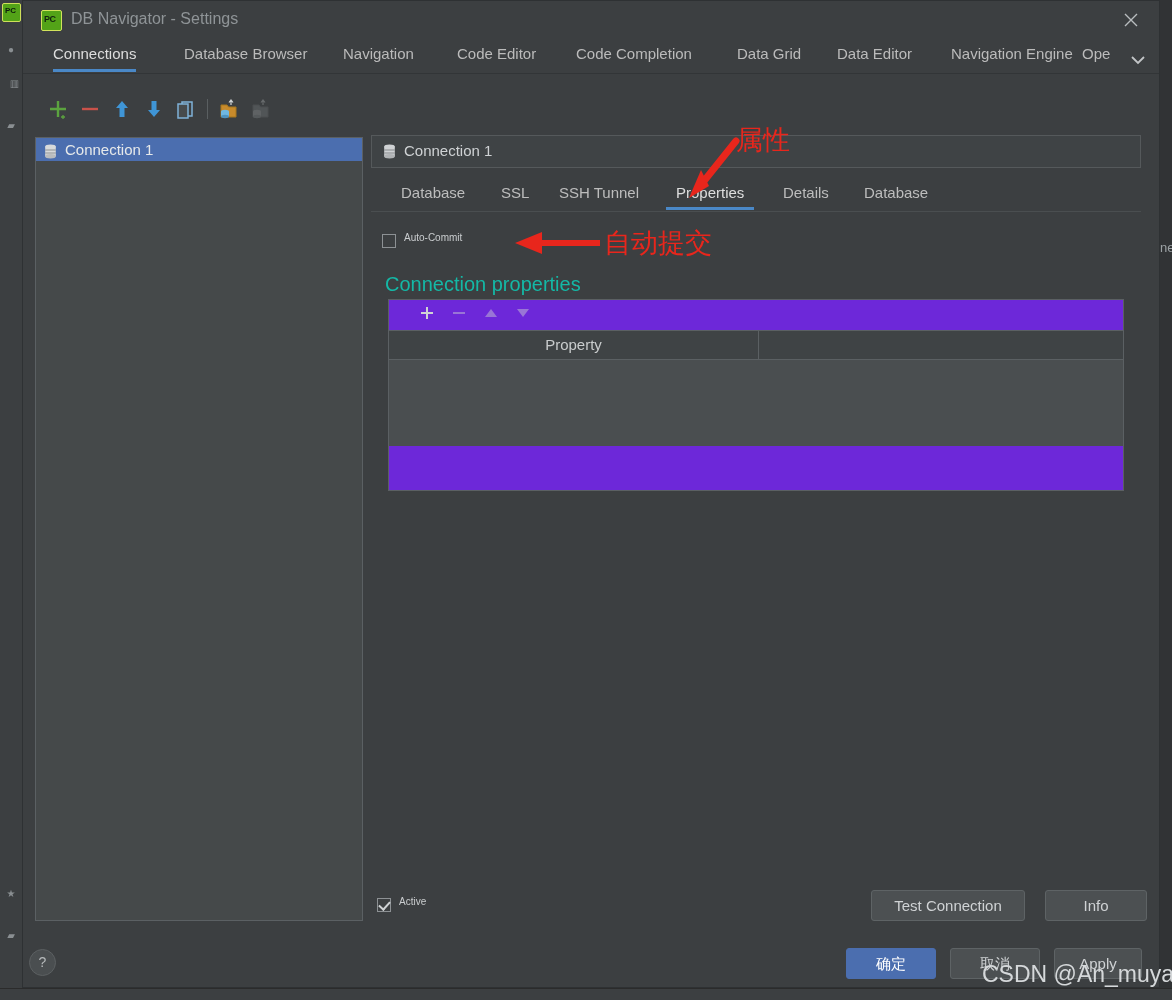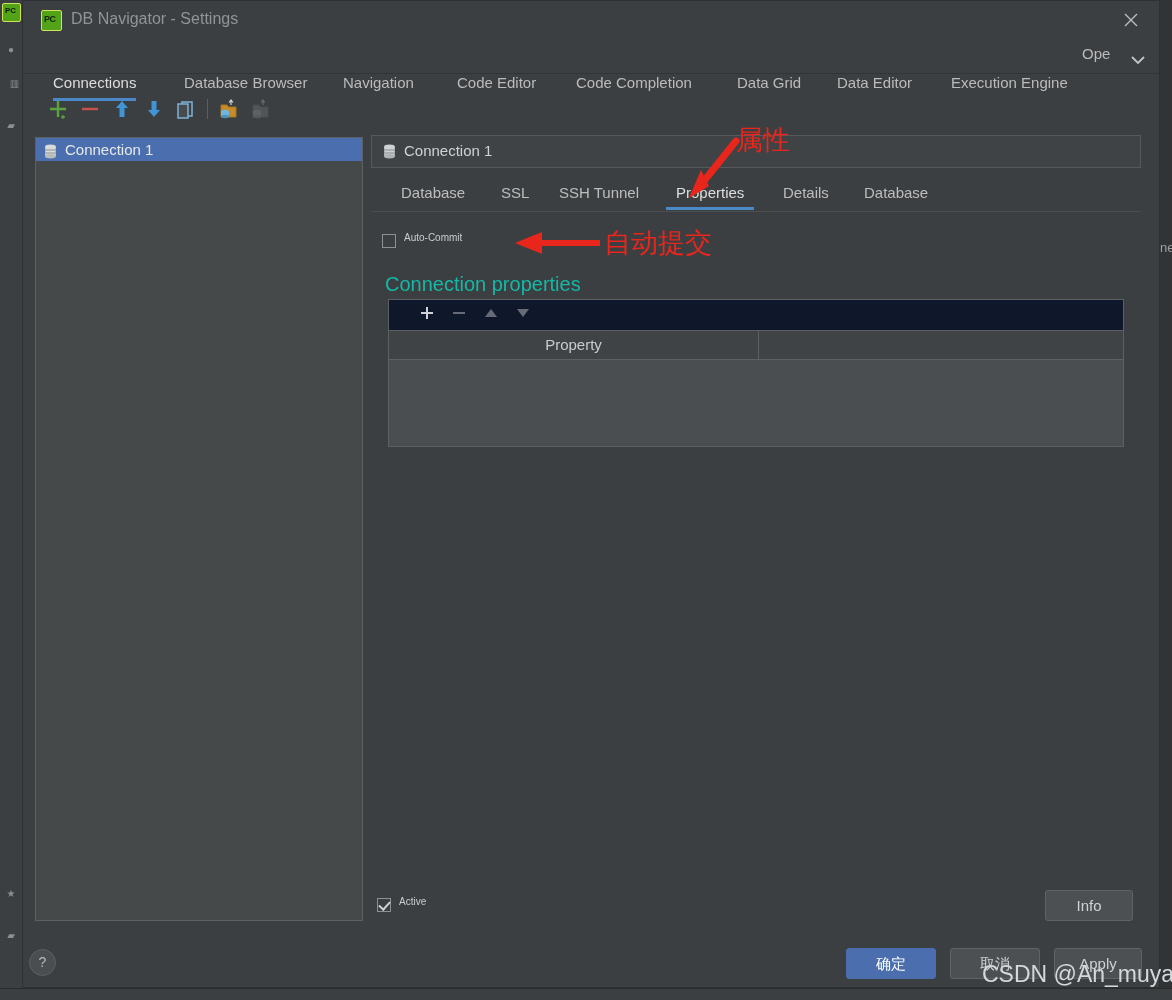--- a/index.html
+++ b/index.html
@@ -29,21 +29,21 @@
   }
   .titlebar{position:relative;height:38px;}
   .title-icon{position:absolute;left:18px;top:9px;width:19px;height:19px;background:#53a318;border:1px solid #d2e35c;border-radius:2px;}
   .title-icon i{position:absolute;left:2px;top:3px;font-style:normal;color:#13240f;font-size:9px;font-weight:bold;letter-spacing:-0.5px;}
   .title-text{position:absolute;left:48px;top:9px;color:#8f9497;font-size:16px;}
   .close-btn{position:absolute;right:14px;top:5px;width:28px;height:28px;cursor:default;}
   .close-btn svg{position:absolute;left:6px;top:6px;}
 
   
   .tabbar{position:relative;height:34px;border-bottom:1px solid #323537;}
-  .tab{position:absolute;top:0;height:33px;line-height:30px;color:#bbbbbb;font-size:15px;white-space:nowrap;cursor:default;margin-top:29px;}
+  .tab{position:absolute;top:0;height:33px;line-height:30px;color:#bbbbbb;font-size:15px;white-space:nowrap;cursor:default;}
   .tab.active{color:#dddddd;}
   .tab.active:after{content:"";position:absolute;left:0;right:0;bottom:0;height:3px;background:#4a88c7;}
   .tab-more{position:absolute;top:0;height:33px;line-height:30px;color:#bbbbbb;font-size:15px;cursor:default;}
   .tab-chev{position:absolute;top:12px;right:14px;cursor:default;}
 
   
   .toolbar{position:absolute;left:36px;top:95px;height:30px;}
   .tbtn{position:absolute;top:0;width:26px;height:26px;cursor:default;}
   .tbsep{position:absolute;top:3px;width:1px;height:20px;background:#5a5f61;}
 
@@ -69,22 +69,22 @@
   .stab.active{color:#dedede;}
   .stab.active:after{content:"";position:absolute;left:-10px;right:-10px;bottom:0;height:3px;background:#4a88c7;}
 
   .chk{position:absolute;width:14px;height:14px;border:1px solid #8d9194;background:#3c3f41;box-sizing:border-box;cursor:default;}
   .chk.on:after{content:"";position:absolute;left:3px;top:0px;width:5px;height:9px;border:solid #cfd2d4;border-width:0 2px 2px 0;transform:rotate(42deg);}
   .chk-label{position:absolute;color:#cacdcf;font-size:10px;cursor:default;}
 
   .section-label{position:absolute;color:#14b8a6;font-size:20px;}
 
   .proptable{
-    position:absolute;left:387px;top:298px;width:736px;height:148px;
-    border:1px solid #5b6063;box-sizing:border-box;background:#0f172a;
+    position:absolute;left:387px;top:298px;width:736px;height:192px;
+    border:1px solid #5b6063;box-sizing:border-box;background:#6d28d9;
   }
   .pt-toolbar{position:relative;height:30px;border-bottom:1px solid #5b6063;}
   .pt-btn{position:absolute;top:4px;width:24px;height:22px;cursor:default;text-align:center;}
   .pt-head{position:relative;height:28px;background:#3f4345;border-bottom:1px solid #5b6063;}
   .pt-head .cell{position:absolute;top:0;height:28px;line-height:27px;text-align:center;color:#c9cccd;font-size:15px;}
   .pt-head .divider{position:absolute;top:0;width:1px;height:28px;background:#5b6063;}
   .pt-body{position:relative;height:86px;background:#4a4e50;}
 
   .btn{
     position:absolute;height:31px;line-height:29px;text-align:center;
@@ -145,21 +145,21 @@
     </div>
 
     <div class="tabbar">
       <div class="tab active" style="left:30px;">Connections</div>
       <div class="tab" style="left:161px;">Database Browser</div>
       <div class="tab" style="left:320px;">Navigation</div>
       <div class="tab" style="left:434px;">Code Editor</div>
       <div class="tab" style="left:553px;">Code Completion</div>
       <div class="tab" style="left:714px;">Data Grid</div>
       <div class="tab" style="left:814px;">Data Editor</div>
-      <div class="tab" style="left:928px;">Execution Engine</div>
+      <div class="tab" style="left:928px;">Navigation Engine</div>
       <div class="tab-more" style="left:1059px;">Ope</div>
       <div class="tab-chev">
         <svg width="14" height="9" viewBox="0 0 14 9" aria-hidden="true">
           <path d="M1 1 L7 7 L13 1" stroke="#c2c5c7" stroke-width="1.8" fill="none"></path>
         </svg>
       </div>
     </div>
 
     <div class="toolbar" style="left:14px;top:95px;width:260px;">
       <div class="tbtn" style="left:8px;">
@@ -276,21 +276,22 @@
       <div class="pt-head">
         <div class="cell" style="left:0;width:369px;">Property</div>
         <div class="divider" style="left:369px;"></div>
       </div>
       <div class="pt-body"></div>
     </div>
 
     <div class="chk on" style="left:354px;top:897px;"></div>
     <div class="chk-label" style="left:376px;top:895px;">Active</div>
 
-    <div class="btn" style="left:1022px;top:889px;width:88px;">Info</div>
+    <div class="btn" style="left:848px;top:889px;width:154px;">Test Connection</div>
+    <div class="btn" style="left:1022px;top:889px;width:102px;">Info</div>
 
     <div class="btn primary" style="left:823px;top:947px;width:90px;">确定</div>
     <div class="btn plain" style="left:927px;top:947px;width:90px;">取消</div>
     <div class="btn plain" style="left:1031px;top:947px;width:88px;">Apply</div>
 
     <div class="help-btn" style="left:6px;top:948px;">?</div>
   </div>
 
   <svg class="anno-svg" aria-hidden="true">
 

